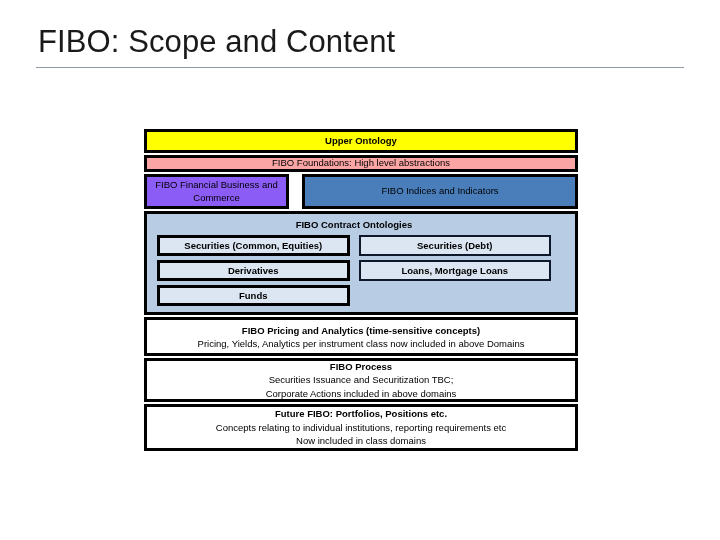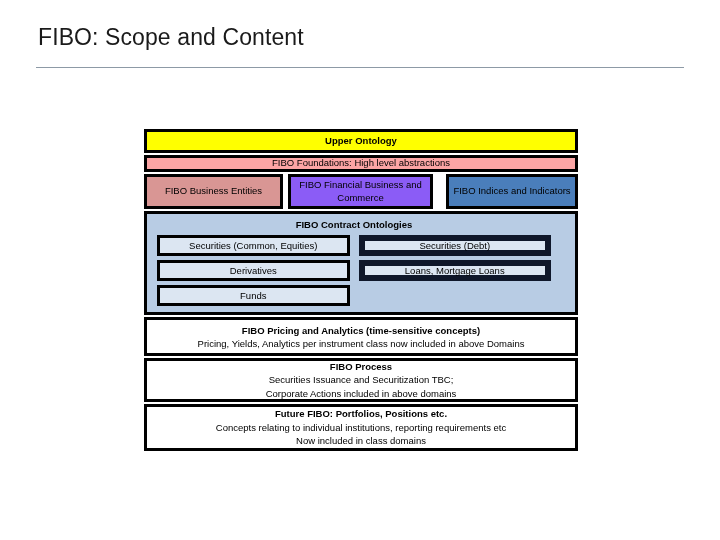--- a/index.html
+++ b/index.html
@@ -13,21 +13,21 @@
     font-family: "Liberation Sans", sans-serif;
     overflow: hidden;
     position: relative;
   }
 
   
   .slide-title {
     position: absolute;
     left: 38px;
     top: 24px;
-    font-size: 23px;
+    font-size: 31px;
     font-weight: 400;
     color: #1a1a1a;
     letter-spacing: 0.1px;
     white-space: nowrap;
   }
   .title-rule {
     position: absolute;
     left: 36px;
     top: 67px;
     width: 648px;
@@ -110,40 +110,41 @@
   .contracts-title {
     text-align: center;
     font-size: 9.5px;
     color: #000000;
     font-weight: 600;
     margin-bottom: 5px;
   }
   .contracts-grid {
     display: flex;
     gap: 9px;
+    font-weight: bold;
   }
   .contracts-col {
     flex: 1;
     display: flex;
     flex-direction: column;
     gap: 4px;
   }
   .contract-box {
     box-sizing: border-box;
     background: #dce6f2;
     height: 21px;
     display: flex;
     align-items: center;
     justify-content: center;
     text-align: center;
     font-size: 9.5px;
     color: #000000;
   }
   .contracts-col-left .contract-box { border: 3px solid #000000; }
-  .contracts-col-right .contract-box { border: 6px solid #0f172a; }
+  .contracts-col-right .contract-box { border: 2px solid #0f172a; }
 
   
   .note-box {
     box-sizing: border-box;
     border: 3px solid #000000;
     background: #ffffff;
     text-align: center;
     font-size: 9.5px;
     color: #000000;
     line-height: 1.42;
@@ -169,21 +170,20 @@
   <div class="title-rule"></div>
 </div>
 
 <div class="diagram">
 
   <div class="band band-upper">Upper Ontology</div>
 
   <div class="band band-foundations">FIBO Foundations: High level abstractions</div>
 
   <div class="domain-row">
-    <div class="domain-box domain-entities">FIBO Business Entities</div>
     <div class="domain-box domain-financial">FIBO Financial Business and Commerce</div>
     <div class="domain-box domain-indices">FIBO Indices and Indicators</div>
   </div>
 
   <div class="contracts">
     <div class="contracts-title">FIBO Contract Ontologies</div>
     <div class="contracts-grid">
       <div class="contracts-col contracts-col-left">
         <div class="contract-box">Securities (Common, Equities)</div>
         <div class="contract-box">Derivatives</div>

